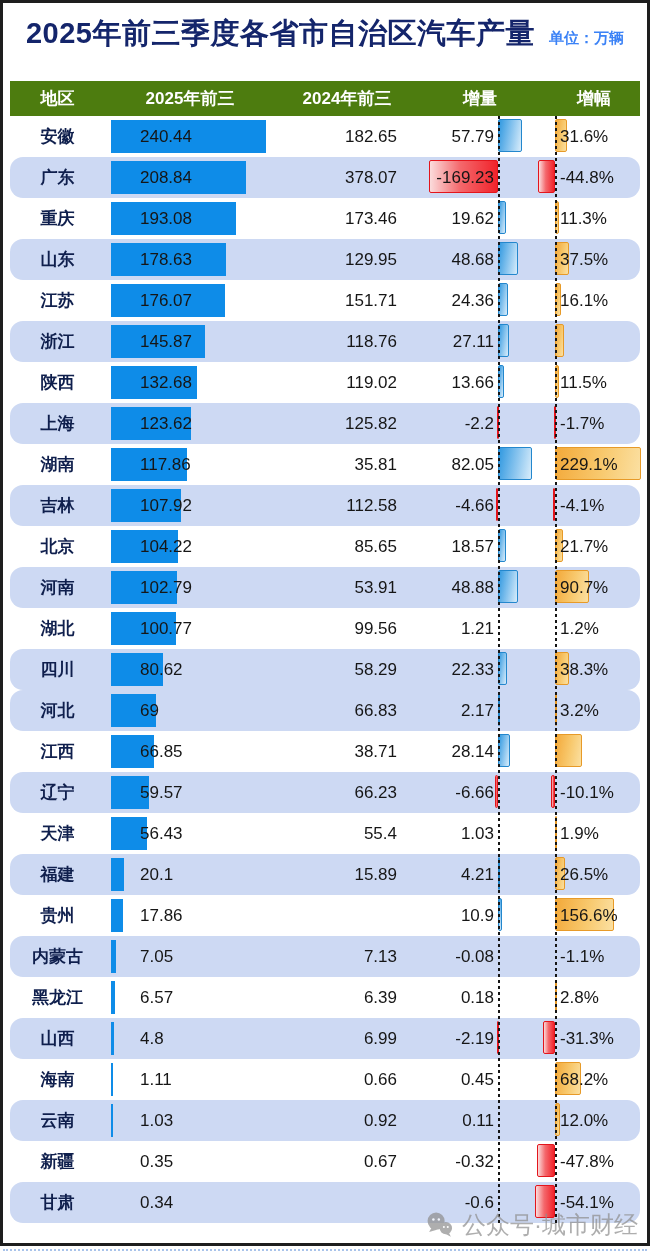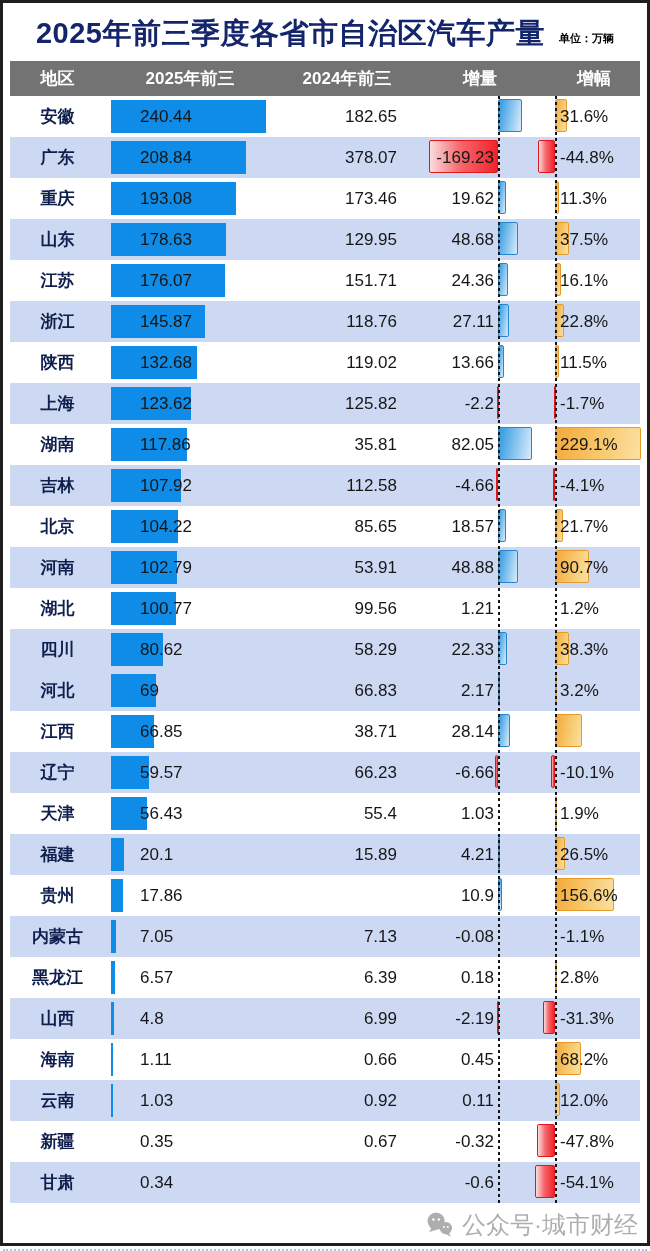--- a/index.html
+++ b/index.html
@@ -7,31 +7,31 @@
     width:650px;height:1251px;position:relative;overflow:hidden;background:#ffffff;
     font-family:"Liberation Sans","DejaVu Sans",sans-serif;
   }
   .frame{
     position:absolute;top:0;left:0;right:0;bottom:5px;
     border:3px solid #1e1e1e;background:#fff;box-sizing:border-box;
     padding:4px 7px 0 7px;
   }
   .title-bar{height:54px;display:flex;align-items:center;justify-content:center;gap:14px;}
   .title{font-size:29px;font-weight:bold;color:#14256b;letter-spacing:.5px;}
-  .unit{font-size:11px;font-weight:bold;color:#000000;margin-top:8px;}
-  .thead{height:35px;background:#737373;position:relative;}
+  .unit{font-size:15px;font-weight:bold;color:#3b82f6;margin-top:8px;}
+  .thead{height:35px;background:#4d7c0f;position:relative;margin-top:20px;}
   .th{position:absolute;top:0;height:35px;line-height:35px;color:#ffffff;font-weight:bold;font-size:17px;text-align:center;}
   .th-region{left:0;width:95px;}
   .th-2025{left:130px;width:100px;}
   .th-2024{left:287px;width:100px;}
   .th-delta{left:430px;width:80px;}
   .th-growth{left:544px;width:80px;}
   .tbody{position:relative;}
   .row{position:relative;height:41px;background:#ffffff;}
-  .row.alt{background:#cdd9f3;}
+  .row.alt{background:#cdd9f3;border-radius:13px;}
   .region-label{position:absolute;left:0;top:0;width:95px;line-height:41px;text-align:center;
     font-weight:bold;font-size:17px;color:#0f1f4d;z-index:4;}
   .bar25{position:absolute;left:101px;top:4px;height:33px;background:#0e8ce8;z-index:1;}
   .val{position:absolute;top:0;line-height:41px;font-size:17px;color:#161616;z-index:4;white-space:nowrap;}
   .v25{left:130px;width:100px;text-align:left;}
   .v24{left:287px;width:100px;text-align:right;}
   .vd{left:356px;width:128px;text-align:right;}
   .vg{left:550px;width:82px;text-align:left;}
   .dbar{position:absolute;top:3px;height:33px;border-radius:2px;z-index:2;box-sizing:border-box;}
   .pos-blue{background:linear-gradient(100deg,#2f98e0 0%,#8cc6ef 55%,#d9edfb 100%);border:1px solid #2387cd;}
@@ -64,20 +64,21 @@
     <div class="axis" style="left:488px"></div>
     <div class="axis" style="left:545px"></div>
 
   <div class="row">
     <div class="bar25" style="width: 155.084px;"></div>
     <div class="dbar delta-bar pos-blue" style="width: 23.6939px; left: 488px;"></div>
     <div class="dbar growth-bar pos-orange" style="width: 11.85px; left: 545px;"></div>
     <span class="region-label">安徽</span>
     <span class="val v25">240.44</span>
     <span class="val v24">182.65</span>
+    <span class="val vd">57.79</span>
     <span class="val vg">31.6%</span>
   </div>
 
   <div class="row alt">
     <div class="bar25" style="width: 134.702px;"></div>
     <div class="dbar delta-bar neg-red" style="width: 69.3843px; left: 418.616px;"></div>
     <div class="dbar growth-bar neg-red" style="width: 16.8px; left: 528.2px;"></div>
     <span class="region-label">广东</span>
     <span class="val v25">208.84</span>
     <span class="val v24">378.07</span>
@@ -119,21 +120,20 @@
   </div>
 
   <div class="row alt">
     <div class="bar25" style="width: 94.0862px;"></div>
     <div class="dbar delta-bar pos-blue" style="width: 11.1151px; left: 488px;"></div>
     <div class="dbar growth-bar pos-orange" style="width: 8.55px; left: 545px;"></div>
     <span class="region-label">浙江</span>
     <span class="val v25">145.87</span>
     <span class="val v24">118.76</span>
     <span class="val vd">27.11</span>
-    <span class="val vg">22.8%</span>
   </div>
 
   <div class="row">
     <div class="bar25" style="width: 85.5786px;"></div>
     <div class="dbar delta-bar pos-blue" style="width: 5.6006px; left: 488px;"></div>
     <div class="dbar growth-bar pos-orange" style="width: 4.3125px; left: 545px;"></div>
     <span class="region-label">陕西</span>
     <span class="val v25">132.68</span>
     <span class="val v24">119.02</span>
     <span class="val vd">13.66</span>

